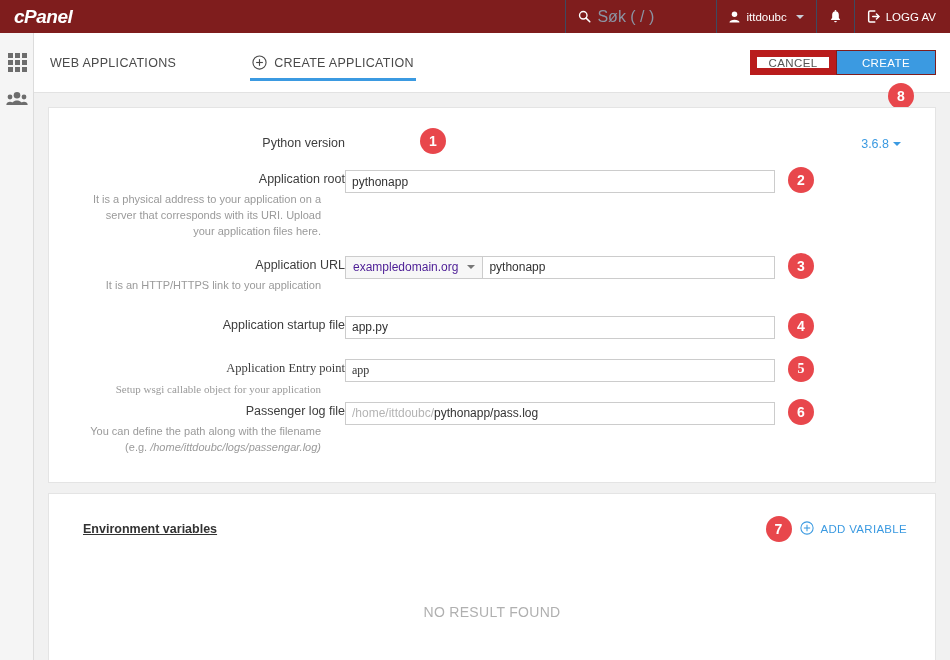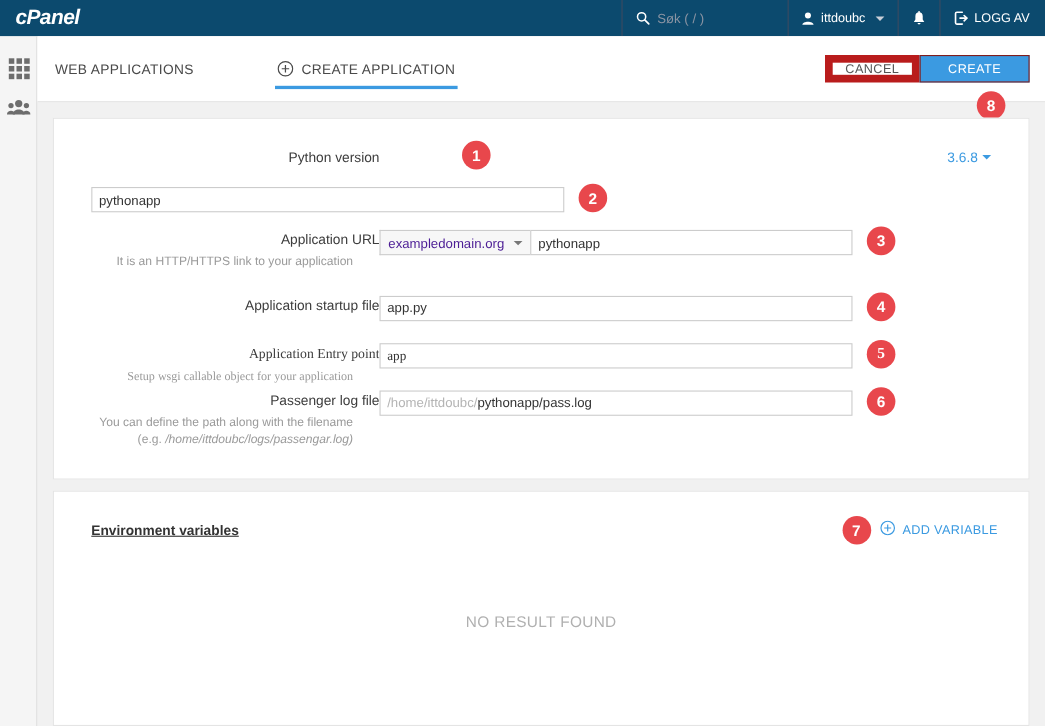--- a/index.html
+++ b/index.html
@@ -9,41 +9,41 @@
     font-family: "Liberation Sans", sans-serif;
     background: #f1f1f1;
     color: #3b3b3b;
     overflow: hidden;
   }
 
   
   .topbar {
     position: absolute; top: 0; left: 0;
     width: 950px; height: 33px;
-    background: #0c4a6e;
+    background: #7f1d1d;
     display: flex; align-items: center;
   }
   .brand {
     margin-left: 14px;
     color: #ffffff;
     font-size: 19px;
     font-weight: bold;
     font-style: italic;
     letter-spacing: -0.5px;
   }
   .topbar-spacer { flex: 1; }
   .tb-sep { width: 1px; height: 33px; background: #3d4a60; }
   .tb-item {
     height: 33px; display: flex; align-items: center; gap: 6px;
     padding: 0 12px;
     color: #c9cfd8; font-size: 11.5px;
     white-space: nowrap;
   }
   .tb-search { width: 150px; }
-  .tb-search .ph { color: #8b94a3; font-size: 12px; }
+  .tb-search .ph { color: #8b94a3; font-size: 16px; }
   .tb-user { color: #ffffff; font-size: 11.5px; }
   .caret-dn {
     width: 0; height: 0; margin-left: 3px;
     border-left: 4px solid transparent;
     border-right: 4px solid transparent;
     border-top: 4px solid #c9cfd8;
   }
   .tb-icon svg { display: block; }
 
   
@@ -319,20 +319,24 @@
       <div class="fctrl">
         <span class="pylink">
           <span>3.6.8</span>
           <span class="caret"></span>
         </span>
         <div class="badge" style="top:-6px; left:75px;">1</div>
       </div>
     </div>
 
     <div class="frow" style="margin-bottom:16px;">
+      <div class="flabel">
+        <div class="lab">Application root</div>
+        <div class="hint">It is a physical address to your application on a server that corresponds with its URI. Upload your application files here.</div>
+      </div>
       <div class="fctrl">
         <div class="txtin">pythonapp</div>
         <div class="badge" style="top:-3px; left:443px;">2</div>
       </div>
     </div>
 
     <div class="frow" style="margin-bottom:22px;">
       <div class="flabel">
         <div class="lab">Application URL</div>
         <div class="hint">It is an HTTP/HTTPS link to your application</div>

